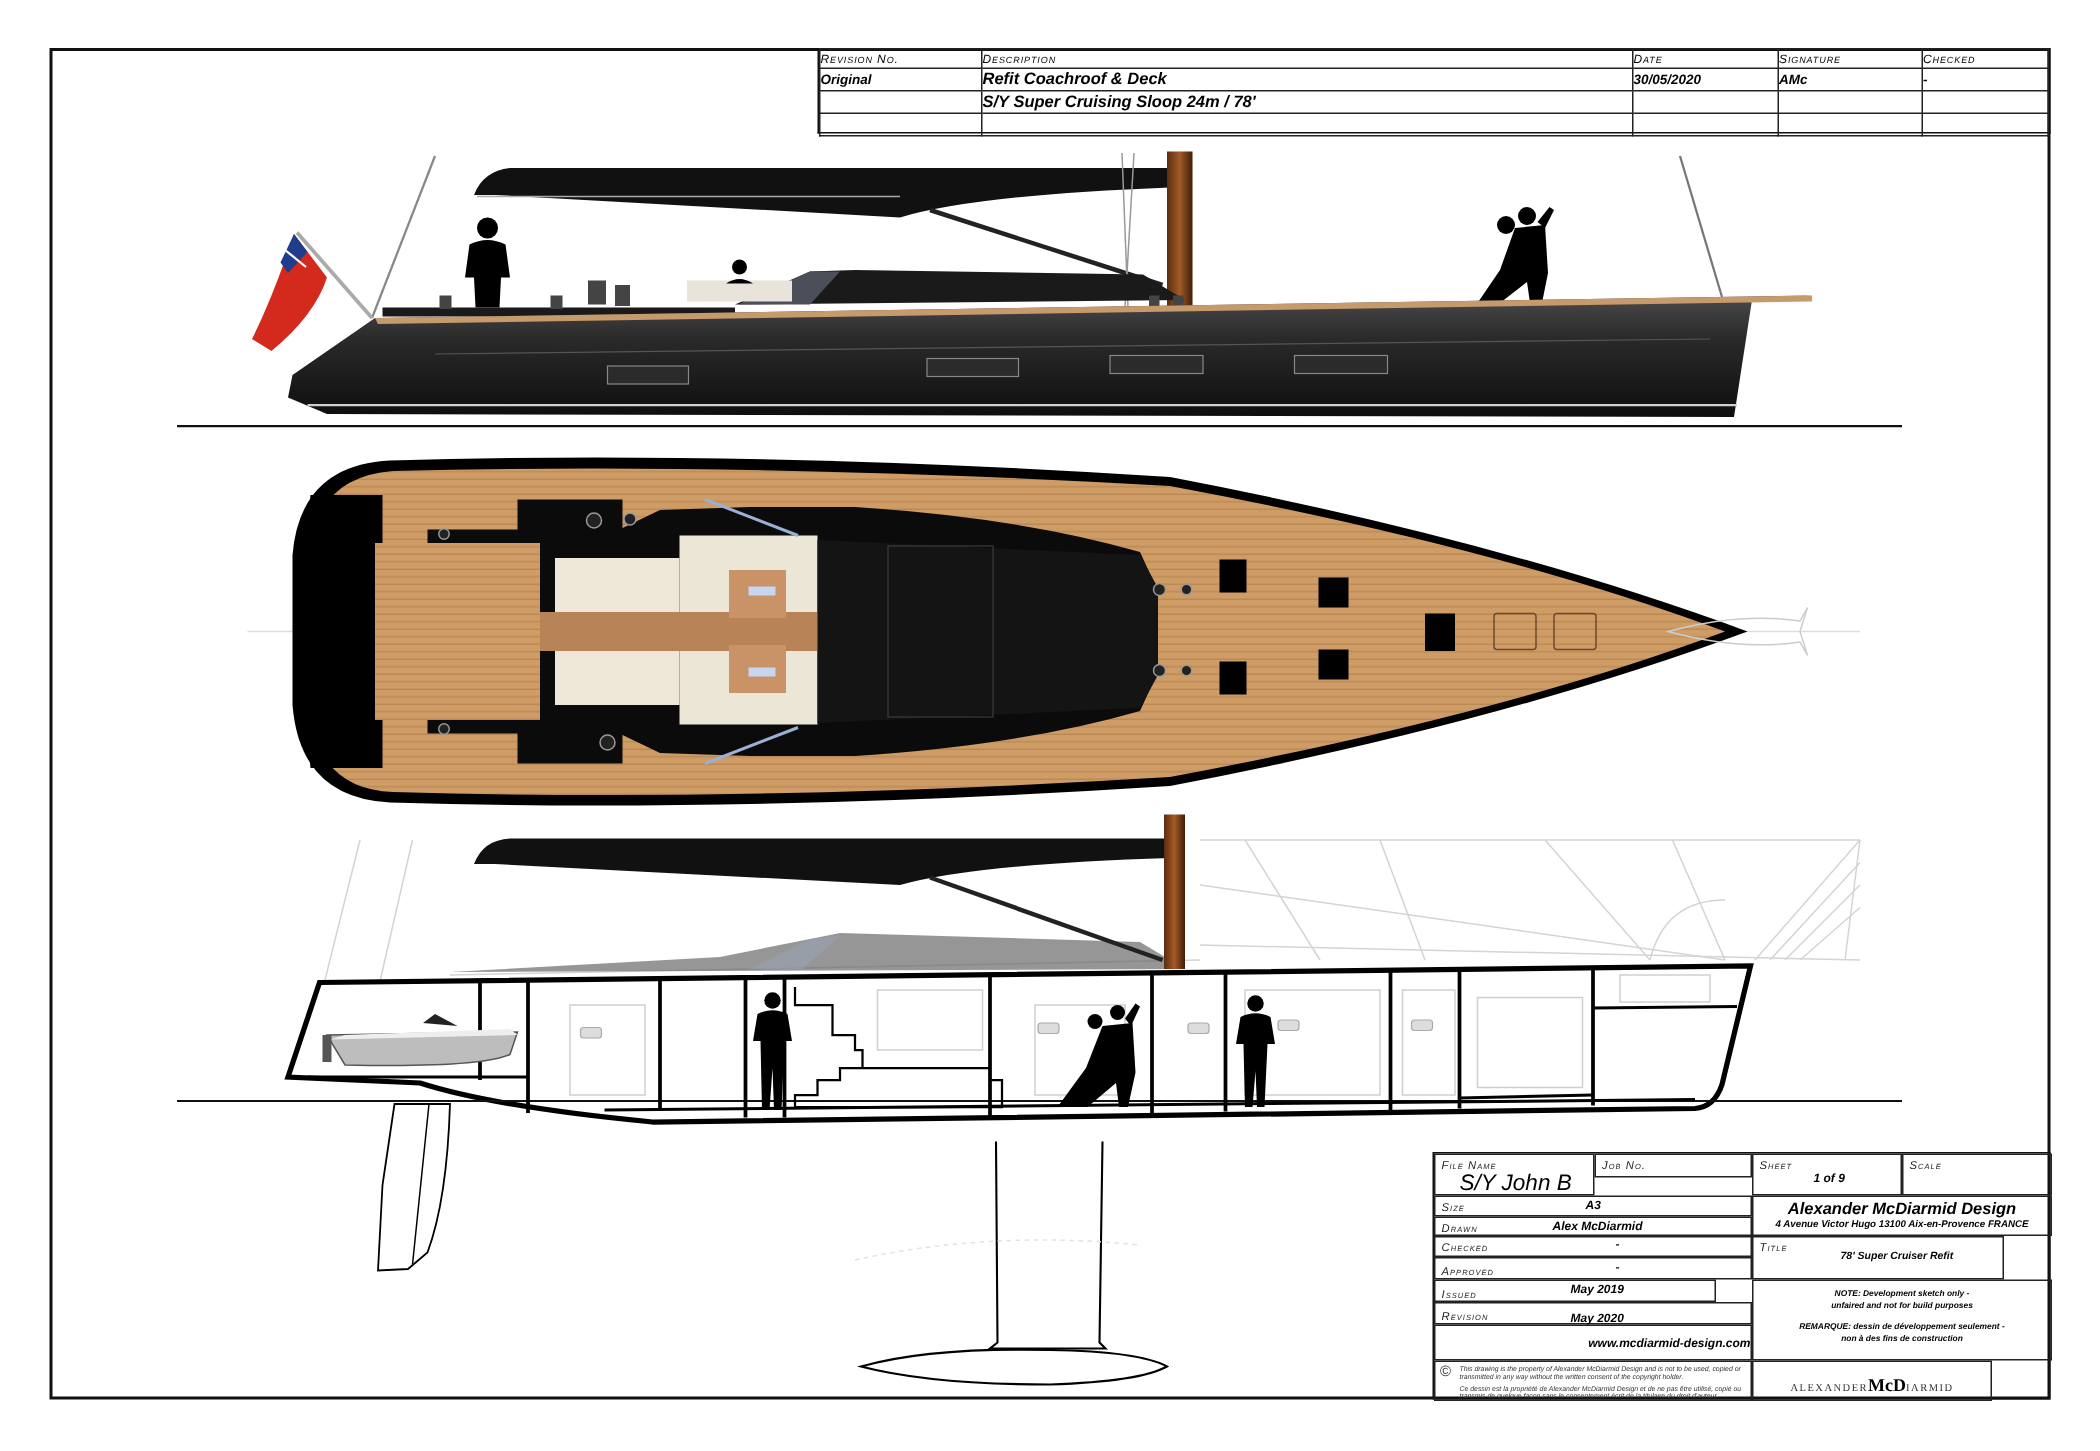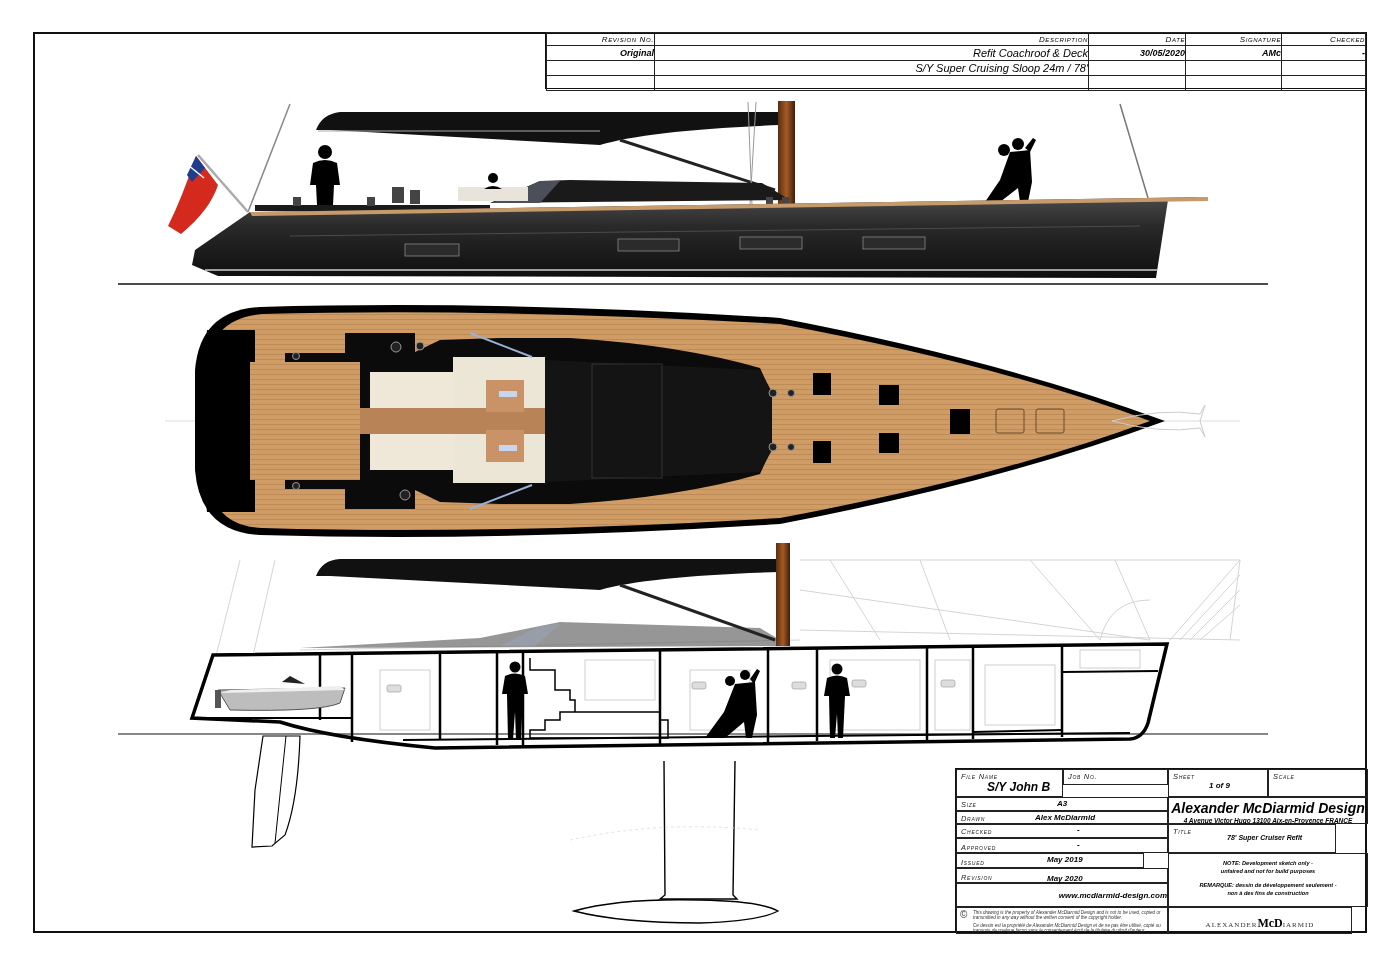--- a/index.html
+++ b/index.html
@@ -2,23 +2,23 @@
 <html><head>
 <meta charset="utf-8">
 <style>
   html, body { margin:0; padding:0; background:#ffffff; }
   body { width:1400px; height:967px; position:relative; overflow:hidden; font-family:"Liberation Sans", sans-serif; color:#000; }
   .frame { position:absolute; left:33px; top:32px; width:1334px; height:901px; border:2px solid #111; box-sizing:border-box; }
   .abs { position:absolute; }
   
   .rev { position:absolute; left:545px; top:32px; width:822px; height:57px; border:1.5px solid #111; box-sizing:border-box; border-top:none; }
   .rev table { width:100%; height:100%; border-collapse:collapse; table-layout:fixed; }
-  .rev td { border:1px solid #222; text-align:right; padding:0; font-size:9px; height:14px; }
+  .rev td { border:1px solid #222; text-align:left; padding:0; font-size:9px; height:14px; }
   .rev tr.head td { font-variant:small-caps; font-style:italic; font-size:8px; letter-spacing:0.6px; height:12px; }
-  .rev td.big { font-size:11px; font-style:italic; font-weight:normal; }
+  .rev td.big { font-size:11px; font-style:italic; font-weight:bold; }
   .rev td.mid { font-size:9px; font-style:italic; font-weight:bold; }
   
   .tb { position:absolute; left:955px; top:768px; width:412px; height:165px; border:1.5px solid #111; box-sizing:border-box; }
   .cell { position:absolute; box-sizing:border-box; border:1px solid #222; }
   .lbl { position:absolute; left:4px; top:2px; font-variant:small-caps; font-style:italic; font-size:7.5px; letter-spacing:0.7px; color:#222; }
   .val { position:absolute; font-style:italic; font-weight:bold; font-size:8px; }
   svg { position:absolute; }
 </style>
 </head>
 <body>
@@ -287,21 +287,21 @@
 
   <path d="M664,761 L665,895 L660,899 L737,899 L733,895 L735,761" fill="none" stroke="#000" stroke-width="1.4"></path>
   <path d="M574,911 Q620,898 700,900 Q760,901 778,911 Q760,921 700,923 Q620,923 574,911 Z" fill="#fff" stroke="#000" stroke-width="1.4"></path>
   <path d="M570,840 Q660,820 760,830" fill="none" stroke="#e2e2e2" stroke-dasharray="3,3"></path>
 </svg>
 
 <div class="tb">
 
   <div class="cell" style="left:0;top:0;width:107px;height:28px">
     <span class="lbl">File Name</span>
-    <span class="val" style="left:30px;top:10px;font-size:12px;font-weight:bold">S/Y John B</span>
+    <span class="val" style="left:16px;top:10px;font-size:15px;font-weight:normal">S/Y John B</span>
   </div>
   <div class="cell" style="left:107px;top:0;width:105px;height:16px">
     <span class="lbl">Job No.</span>
     <span class="val" style="left:30px;top:14px"></span>
   </div>
   <div class="cell" style="left:0;top:28px;width:212px;height:14px">
     <span class="lbl">Size</span>
     <span class="val" style="left:100px;top:1px">A3</span>
   </div>
   <div class="cell" style="left:0;top:42px;width:212px;height:13px">
@@ -335,31 +335,31 @@
 
   <div class="cell" style="left:212px;top:0;width:100px;height:28px">
     <span class="lbl">Sheet</span>
     <span class="val" style="left:40px;top:11px">1 of 9</span>
   </div>
   <div class="cell" style="left:312px;top:0;width:100px;height:28px">
     <span class="lbl">Scale</span>
     <span class="val" style="left:40px;top:11px"></span>
   </div>
   <div class="cell" style="left:212px;top:28px;width:200px;height:27px;text-align:center">
-    <div style="font-style:italic;font-weight:bold;font-size:14px;margin-top:2px">Alexander McDiarmid Design</div>
+    <div style="font-style:italic;font-weight:bold;font-size:11px;margin-top:2px">Alexander McDiarmid Design</div>
     <div style="font-style:italic;font-weight:bold;font-size:6.5px;margin-top:1px">4 Avenue Victor Hugo 13100 Aix-en-Provence FRANCE</div>
   </div>
   <div class="cell" style="left:212px;top:55px;width:168px;height:29px">
     <span class="lbl">Title</span>
     <span class="val" style="left:58px;top:9px;font-size:7px">78' Super Cruiser Refit</span>
   </div>
   <div class="cell" style="left:212px;top:84px;width:200px;height:54px;text-align:center;font-style:italic;font-weight:bold;font-size:5.6px;line-height:8px">
     <div style="margin-top:5px">NOTE: Development sketch only -</div>
     <div>unfaired and not for build purposes</div>
     <div style="margin-top:6px">REMARQUE: dessin de développement seulement -</div>
     <div>non à des fins de construction</div>
   </div>
-  <div class="cell" style="left:212px;top:138px;width:184px;height:27px;text-align:center">
+  <div class="cell" style="left:212px;top:138px;width:160px;height:27px;text-align:center">
     <div style="margin-top:8px;font-family:'Liberation Serif',serif;font-size:7px;letter-spacing:1px;color:#333">
       <span>ALEXANDER</span><span style="font-size:12px;font-weight:bold;letter-spacing:0;color:#000">McD</span><span>IARMID</span>
     </div>
   </div>
 </div>
 
 </body></html>

